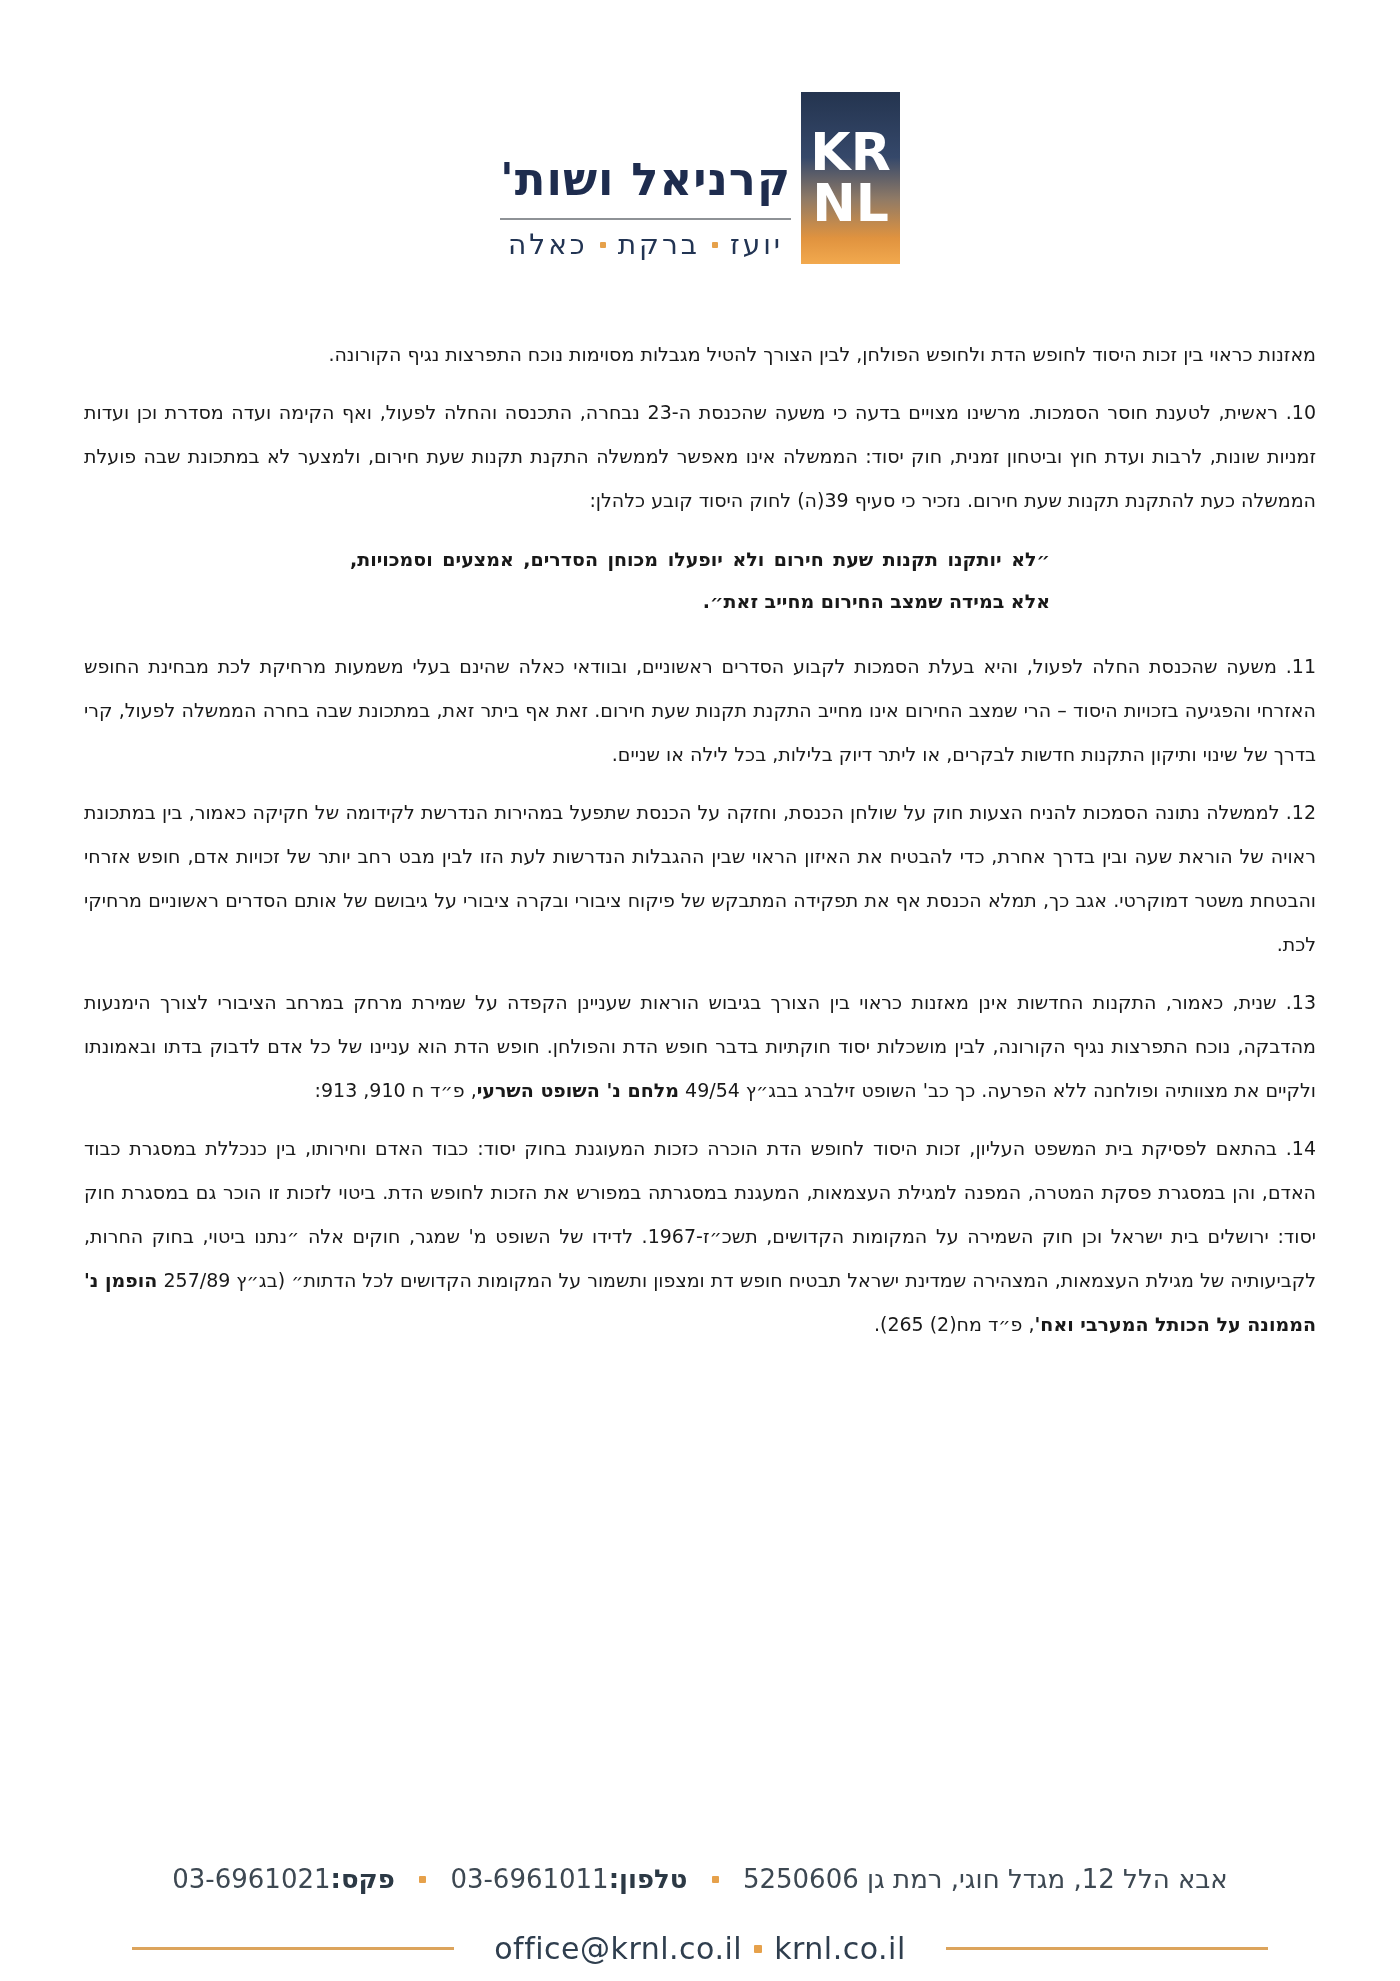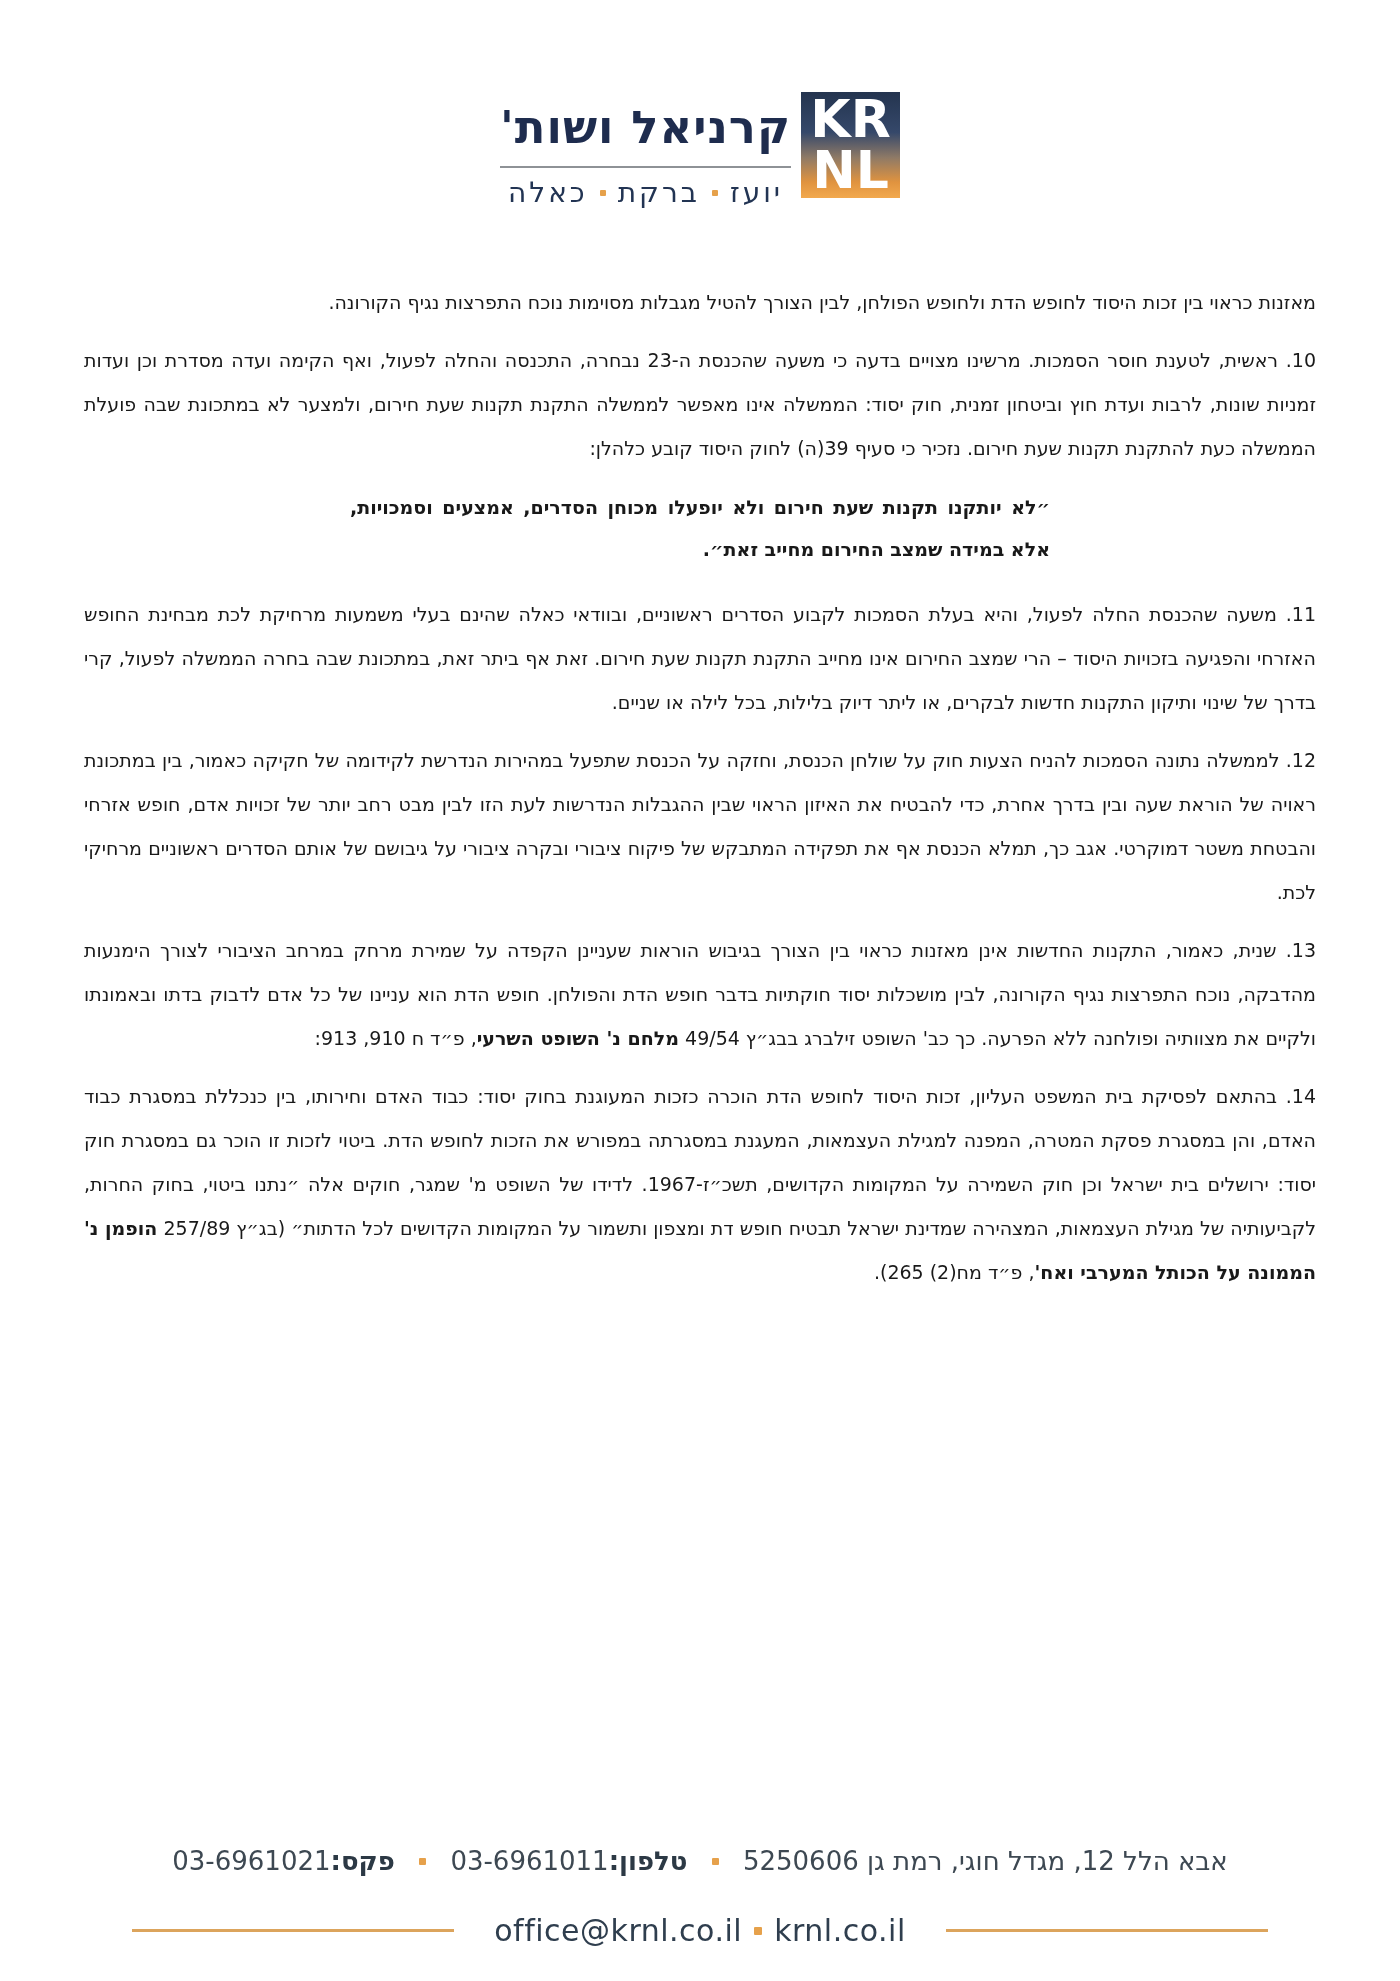--- a/index.html
+++ b/index.html
@@ -17,40 +17,40 @@
     font-size:45px;font-weight:600;color:#1e2c4e;letter-spacing:1px;
     direction:rtl;text-align:center;line-height:1.6;
   }
   .lh-rule{height:2px;background:#8e9296;margin:2px 0 8px;}
   .partners{
     direction:rtl;display:flex;justify-content:center;align-items:center;gap:12px;
     font-size:28px;color:#223453;letter-spacing:3px;font-weight:500;line-height:1.2;
   }
   .p-dot{width:6px;height:6px;background:#e6a14b;display:inline-block;border-radius:1px;}
   .monogram{
-    width:99px;height:106px;
+    width:99px;height:172px;
     background:linear-gradient(180deg,#24344f 0%,#35486a 38%,#8f7a66 62%,#e0933f 85%,#f2a94e 100%);
     display:flex;flex-direction:column;align-items:center;justify-content:center;
     color:#ffffff;font-weight:bold;font-size:52px;line-height:0.98;letter-spacing:0px;
   }
   .monogram .mg-line{display:block;}
   
   .doc{
     width:1232px;margin:68px auto 0;direction:rtl;text-align:justify;
     font-size:19px;line-height:44px;color:#191919;
   }
   .doc p{margin:0 0 14px;}
   .doc .quote{
     font-weight:bold;max-width:700px;margin:16px auto 22px;
     line-height:42px;
   }
   .seg-bold{font-weight:bold;}
   .pnum{white-space:pre;}
   
-  .letter-footer{margin-top:auto;padding-bottom:33px;}
+  .letter-footer{margin-top:auto;padding-bottom:15px;}
   .contact{
     direction:rtl;text-align:center;font-size:26px;color:#3d4852;line-height:1.3;
   }
   .contact .lbl{font-weight:bold;color:#2c3945;}
   .c-dot{
     width:7px;height:7px;background:#e6a14b;display:inline-block;
     margin:0 16px 3px;vertical-align:middle;border-radius:1px;
   }
   .weblinks{
     margin-top:34px;display:flex;align-items:center;justify-content:center;gap:40px;

